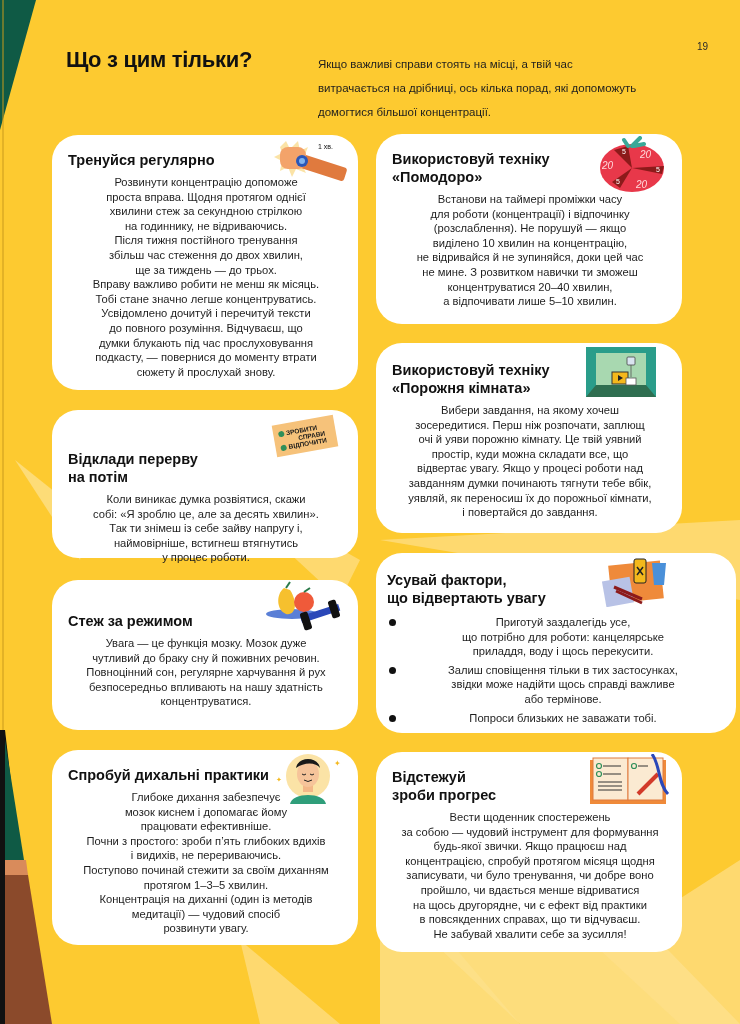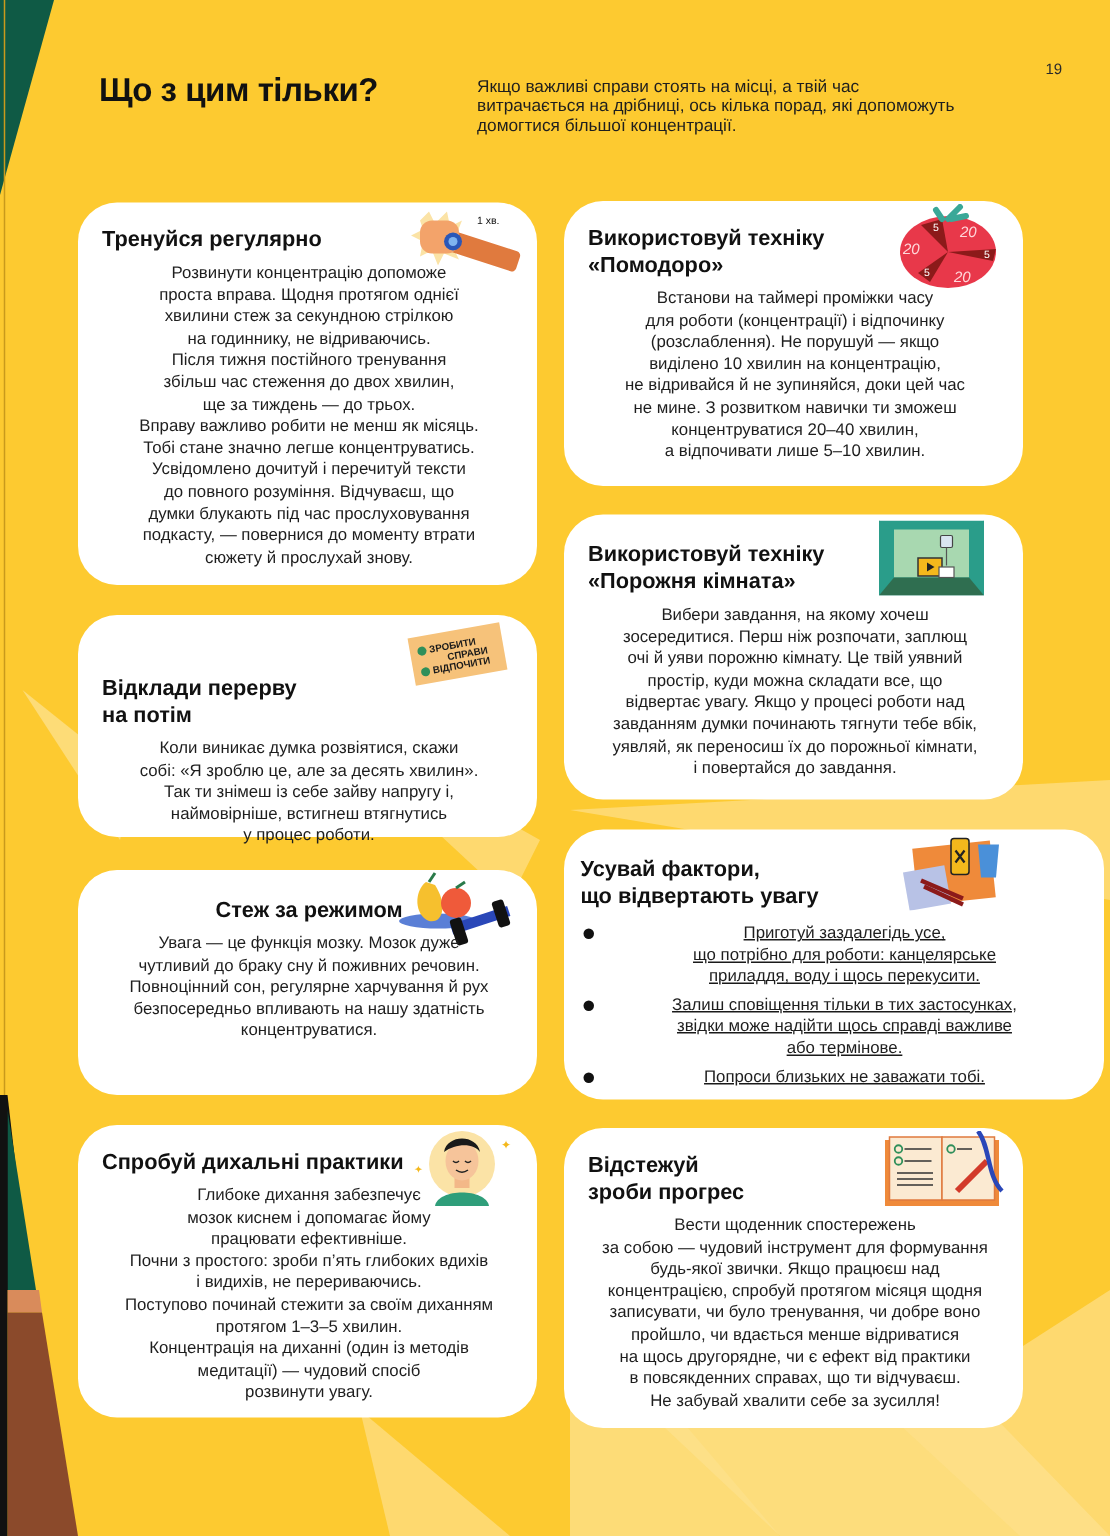--- a/index.html
+++ b/index.html
@@ -14,35 +14,35 @@
   .page-number {
     position: absolute; left: 697px; top: 41px;
     font-size: 10px; color: #2a2a2a;
   }
   .page-title {
     position: absolute; left: 66px; top: 47px;
     font-size: 22px; font-weight: bold; letter-spacing: -0.3px; color: #111;
   }
   .intro {
     position: absolute; left: 318px; top: 52px; width: 320px;
-    font-size: 11.5px; line-height: 13px; color: #1e1e1e;
+    font-size: 11.5px; line-height: 24px; color: #1e1e1e;
   }
   .card {
     position: absolute; background: #fff; border-radius: 26px;
     padding: 16px 14px 14px 16px;
   }
   .card h2 {
     font-size: 14.5px; font-weight: bold; line-height: 18px; color: #111;
     margin-bottom: 6px; position: relative; z-index: 2;
   }
   .card p, .card li {
     font-size: 11.2px; line-height: 14.6px; color: #1e1e1e; position: relative; z-index: 2; text-align: center;
   }
   .card p { white-space: pre-line; }
-  .card ul { list-style: none; text-decoration: underline; }
+  .card ul { list-style: none; }
   .card li { position: relative; padding-left: 17px; margin-bottom: 4px; white-space: pre-line; }
   .card li .dot {
     position: absolute; left: 2px; top: 4px; width: 7px; height: 7px;
     border-radius: 50%; background: #111;
   }
   .illus { position: absolute; z-index: 1; }
   .illus svg { display: block; }
 </style>
 </head>
 <body>
@@ -184,21 +184,21 @@
       <ellipse cx="28" cy="34" rx="26" ry="5" fill="#5a7fd6"></ellipse>
       <path d="M20,8 C12,14 12,30 22,34 C32,36 34,22 26,10 Z" fill="#f6c02e"></path>
       <circle cx="40" cy="22" r="10" fill="#ef5a3a"></circle>
       <rect x="36" y="30" width="40" height="7" fill="#2a47b8" transform="rotate(-18 56 33)"></rect>
       <rect x="38" y="32" width="8" height="18" rx="2" fill="#111" transform="rotate(-18 42 41)"></rect>
       <rect x="66" y="20" width="8" height="18" rx="2" fill="#111" transform="rotate(-18 70 29)"></rect>
       <path d="M22,8 L26,2" stroke="#2a7a4a" stroke-width="2"></path>
       <path d="M40,12 L46,8" stroke="#2a7a4a" stroke-width="2"></path>
     </svg>
   </div>
-  <h2 style="margin-top:2px;text-align:center;">Стеж за режимом</h2>
+  <h2 style="margin-top:16px;">Стеж за режимом</h2>
   <p>Увага — це функція мозку. Мозок дуже
 чутливий до браку сну й поживних речовин.
 Повноцінний сон, регулярне харчування й рух
 безпосередньо впливають на нашу здатність
 концентруватися.</p>
 </div>
 
 <div class="card" style="left:376px; top:553px; width:360px; height:180px;padding-left:11px;">
   <div class="illus" style="left:226px; top:4px;">
     <svg width="70" height="50" viewBox="0 0 70 50">

